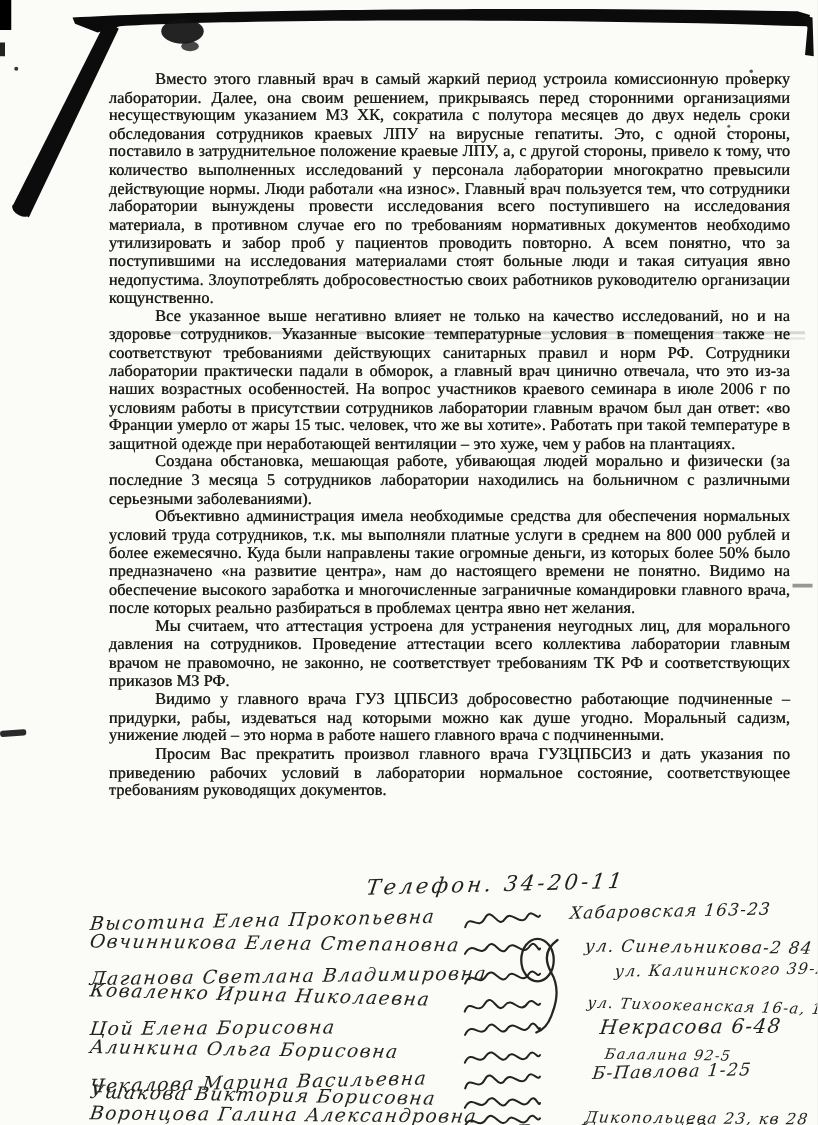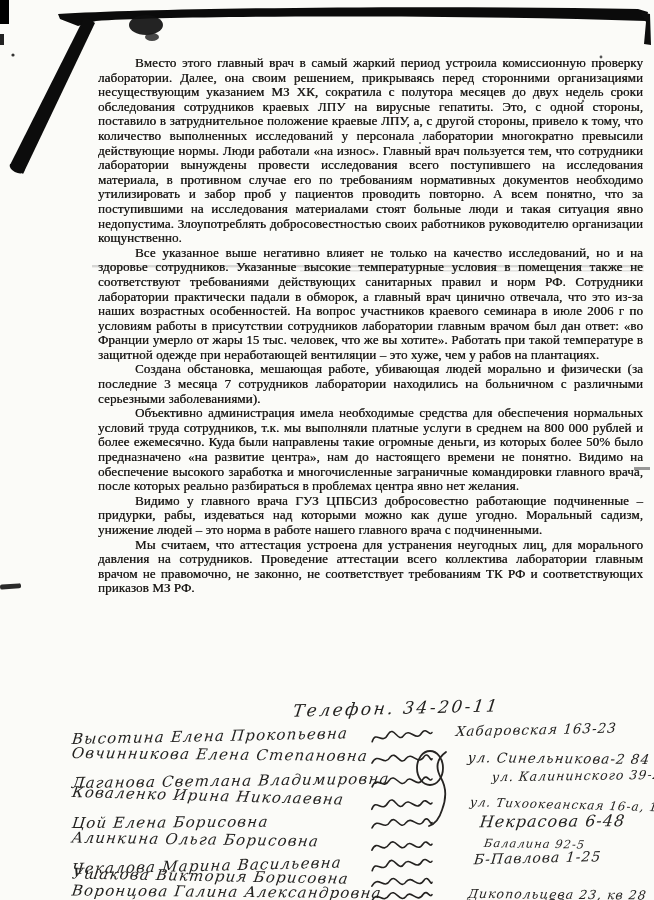--- a/index.html
+++ b/index.html
@@ -1,19 +1,19 @@
 <!DOCTYPE html>
 <html><head>
 <meta charset="utf-8">
 <style>
   html,body{margin:0;padding:0;background:#e9e9e7;}
   .page{position:relative;width:654px;height:900px;background:#fbfbf8;overflow:hidden;
         font-family:"Liberation Serif", serif;}
   
-  .typed{position:absolute;left:98px;top:56px;width:545px;
+  .typed{position:absolute;left:87px;top:56px;width:545px;
          font-size:13px;line-height:14.6px;text-align:justify;color:#1b1917;
          text-shadow:0.35px 0 0 rgba(25,23,20,.85);}
   .typed p{margin:0;text-indent:37px;letter-spacing:.1px;}
   
   .hw{font-family:"DejaVu Serif", serif;font-style:italic;color:#232220;white-space:nowrap;}
   .phone{position:absolute;left:293px;top:698px;font-size:17px;letter-spacing:2.5px;
          transform:rotate(-1.5deg) skewX(-9deg);}
   
   .sig-row{position:absolute;left:72px;width:578px;height:22px;}
   .sig-name{position:absolute;left:0;top:0;font-size:15px;letter-spacing:1.2px;
@@ -57,24 +57,25 @@
     <rect x="0" y="584" width="21" height="5" rx="2" fill="#2a2a2a" transform="rotate(-4 10 586)"></rect>
     <g fill="none" stroke="#262422" stroke-width="1.8" stroke-linecap="round">
       <ellipse cx="430" cy="768" rx="13" ry="17"></ellipse>
       <path d="M446 752 q-14 10 -5 26 q8 14 1 32 q-4 13 -13 16"></path>
     </g>
   </svg>
 
   <div class="typed">
     <p>Вместо этого главный врач в самый жаркий период устроила комиссионную проверку лаборатории.  Далее, она своим решением, прикрываясь перед сторонними организациями несуществующим указанием МЗ ХК, сократила с полутора месяцев до двух недель сроки обследования сотрудников краевых ЛПУ на вирусные гепатиты. Это, с одной стороны, поставило в затруднительное положение краевые ЛПУ, а, с другой стороны, привело к тому, что количество выполненных исследований у персонала лаборатории многократно превысили действующие нормы. Люди работали «на износ». Главный врач пользуется тем, что сотрудники лаборатории вынуждены провести исследования всего поступившего на исследования материала, в противном случае его по требованиям нормативных документов необходимо утилизировать и забор проб у пациентов проводить повторно. А всем понятно, что за поступившими на исследования материалами стоят больные люди и такая ситуация явно недопустима. Злоупотреблять добросовестностью своих работников руководителю организации кощунственно.</p>
     <p>Все указанное выше негативно влияет не только на качество исследований, но и на здоровье сотрудников. Указанные высокие температурные условия в помещения также не соответствуют требованиями действующих санитарных правил и норм РФ. Сотрудники лаборатории практически падали в обморок, а главный врач цинично отвечала, что это из-за наших возрастных особенностей. На вопрос участников краевого семинара в июле 2006 г по условиям работы в присутствии сотрудников лаборатории главным врачом был дан ответ: «во Франции умерло от жары 15 тыс. человек, что же вы хотите». Работать при такой температуре в защитной одежде при неработающей вентиляции – это хуже, чем у рабов на плантациях.</p>
-    <p>Создана обстановка, мешающая работе, убивающая людей морально и физически (за последние 3 месяца 7 сотрудников лаборатории находились на больничном с различными серьезными заболеваниями).</p>
+    <p>Создана обстановка, мешающая работе, убивающая людей морально и физически (за последние 3 месяца 5 сотрудников лаборатории находились на больничном с различными серьезными заболеваниями).</p>
     <p>Объективно администрация имела необходимые средства для обеспечения нормальных условий труда сотрудников, т.к. мы выполняли платные услуги в среднем на 800 000 рублей и более ежемесячно. Куда были направлены такие огромные деньги, из которых более 50% было предназначено «на развитие центра», нам до настоящего времени не понятно. Видимо на обеспечение высокого заработка и многочисленные заграничные командировки главного врача, после которых реально разбираться в проблемах центра явно нет желания.</p>
+    <p>Мы считаем, что аттестация устроена для устранения неугодных лиц, для морального давления на сотрудников. Проведение аттестации всего коллектива лаборатории главным врачом не правомочно, не законно, не соответствует требованиям ТК РФ и соответствующих приказов МЗ РФ.</p>
     <p>Видимо у главного врача ГУЗ ЦПБСИЗ добросовестно работающие подчиненные – придурки, рабы, издеваться над которыми можно как душе угодно. Моральный садизм, унижение людей – это норма в работе нашего главного врача с подчиненными.</p>
-    <p>Мы считаем, что аттестация устроена для устранения неугодных лиц, для морального давления на сотрудников. Проведение аттестации всего коллектива лаборатории главным врачом не правомочно, не законно, не соответствует требованиям ТК РФ и соответствующих приказов МЗ РФ.</p>
+    <p>Просим Вас прекратить произвол главного врача ГУЗЦПБСИЗ и дать указания по приведению рабочих условий в лаборатории нормальное состояние, соответствующее требованиям руководящих документов.</p>
   </div>
 
   <div class="hw phone">Телефон. 34-20-11</div>
 
   <div class="sig-row r0 hw">
     <span class="sig-name">Высотина Елена Прокопьевна</span>
     <svg class="sig-squiggle" width="64" height="22">
         <path d="M2 16 C6 4 12 20 18 9 C24 -1 28 19 34 10 C40 2 46 18 52 8 C56 2 60 12 62 8" fill="none" stroke="#242220" stroke-width="1.6" stroke-linecap="round"></path>
       </svg>
     <span class="sig-addr">Хабаровская 163-23</span>

